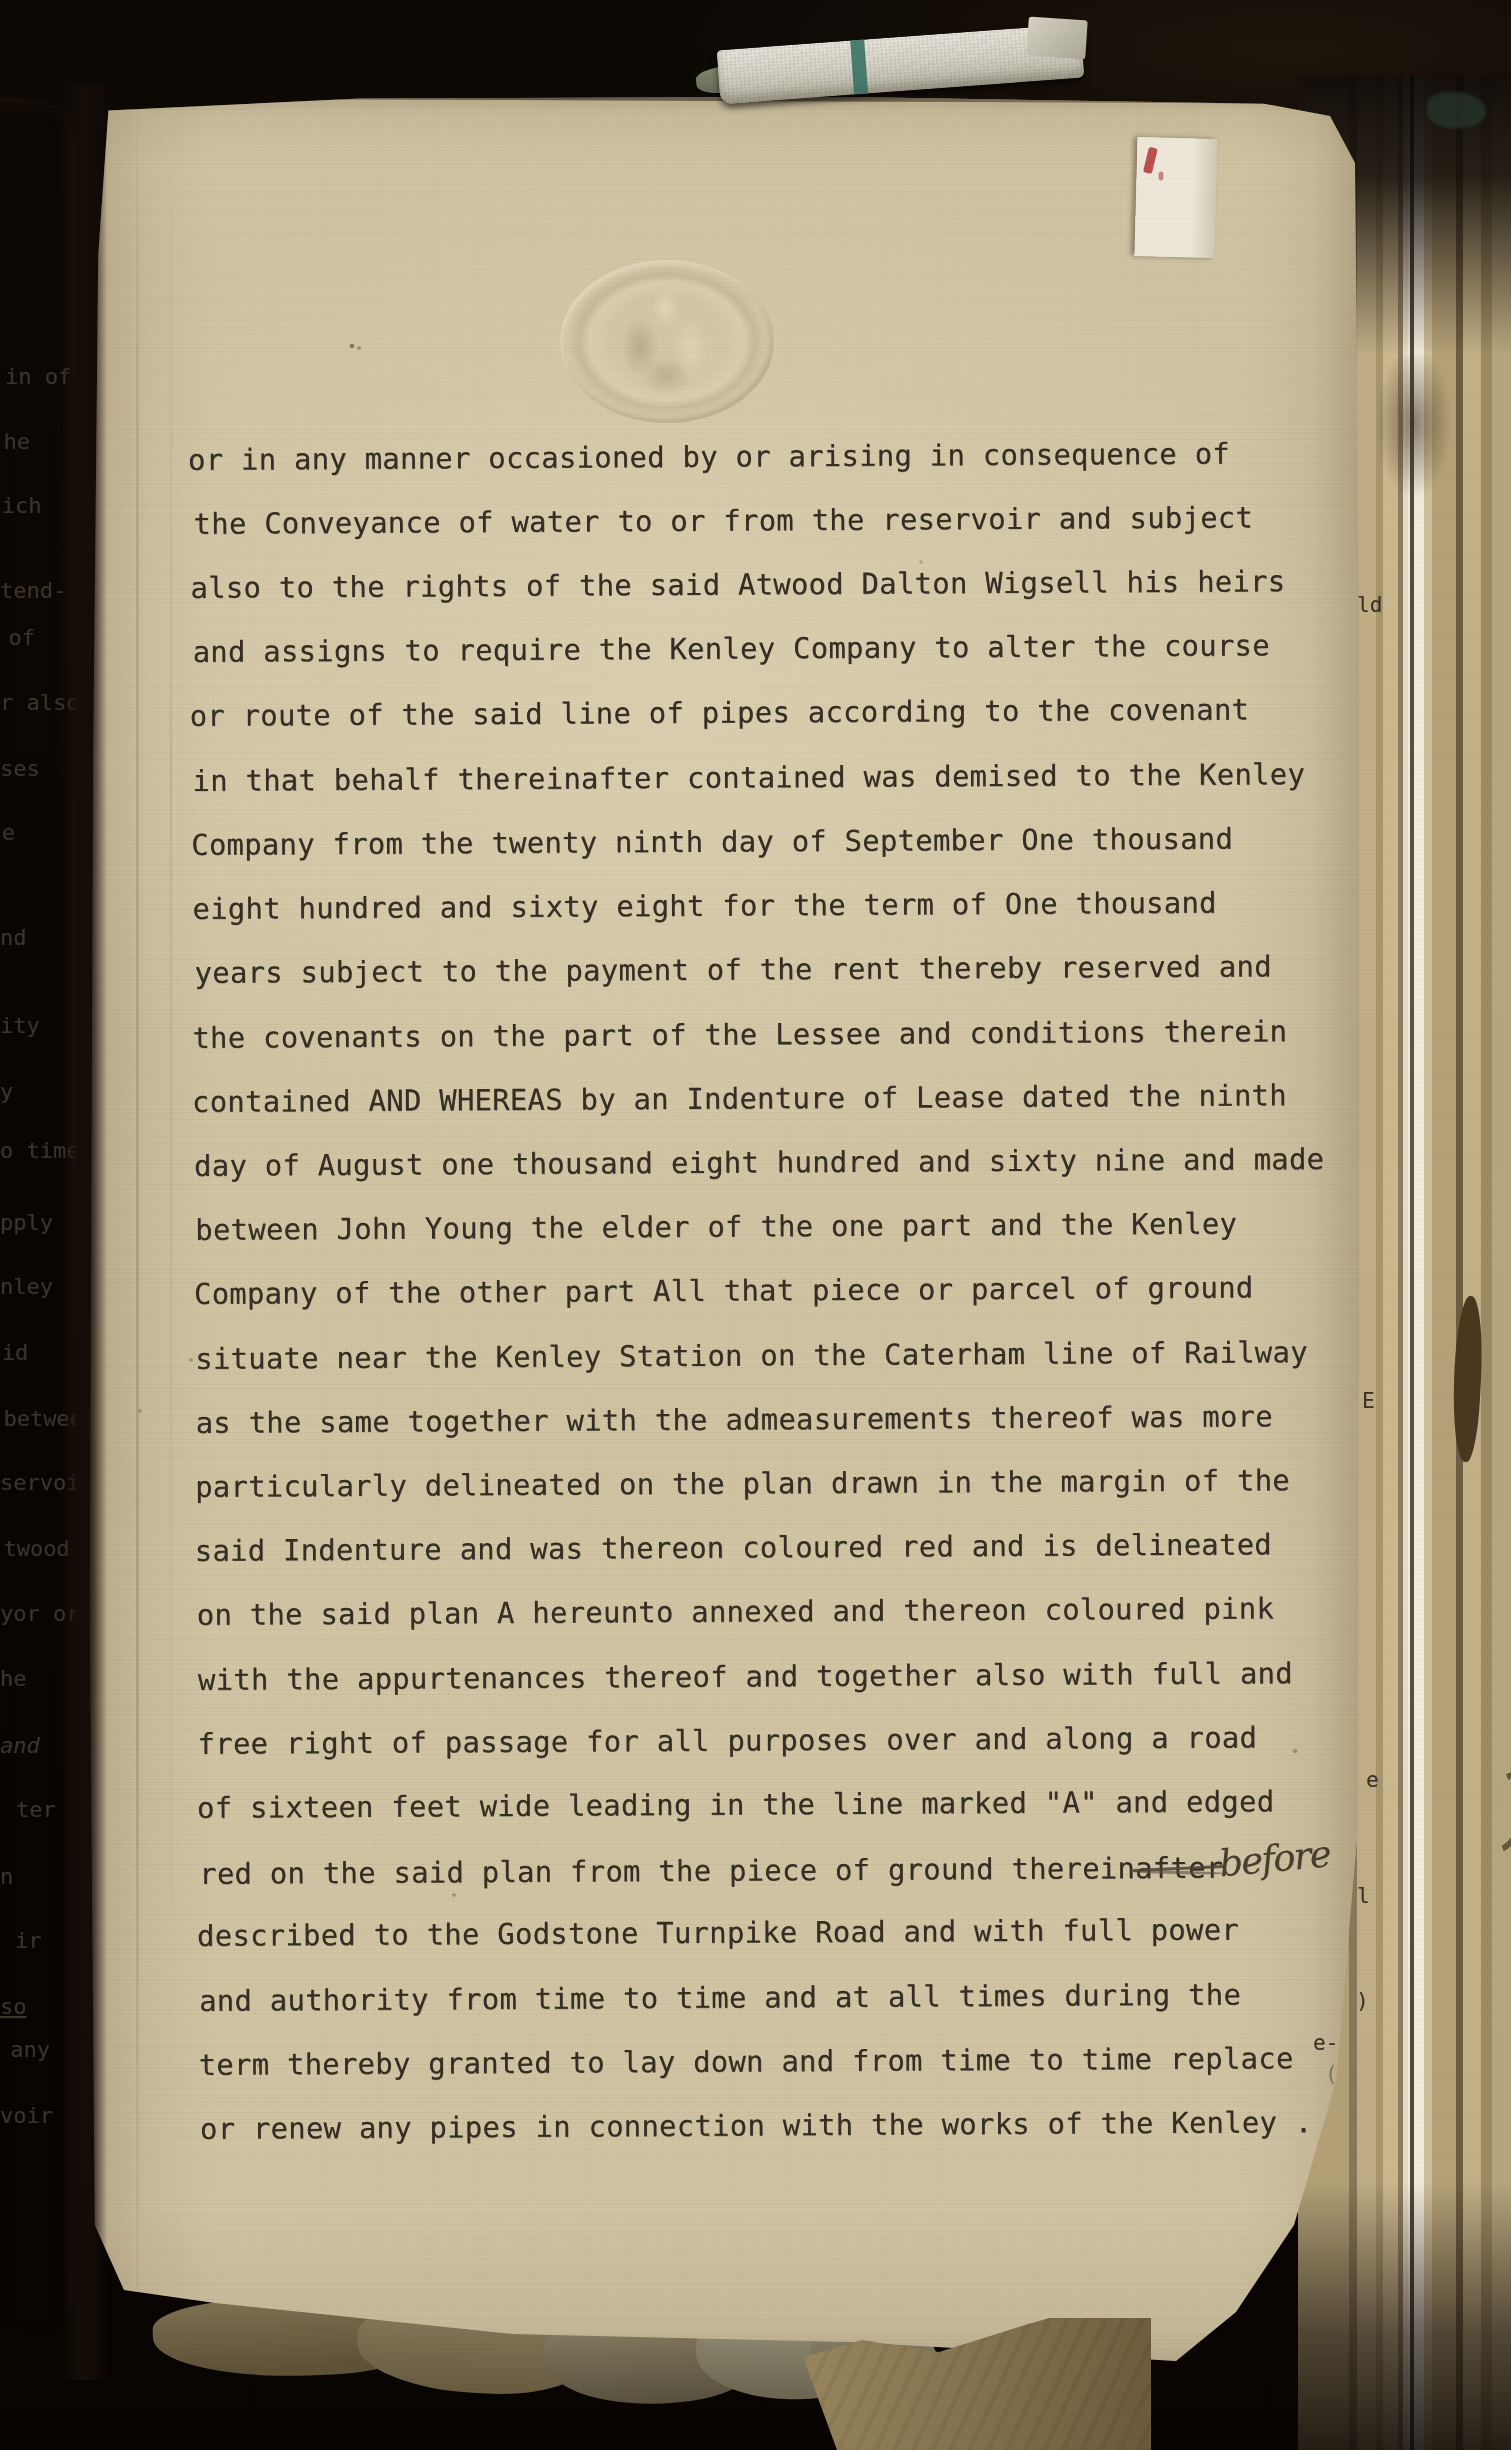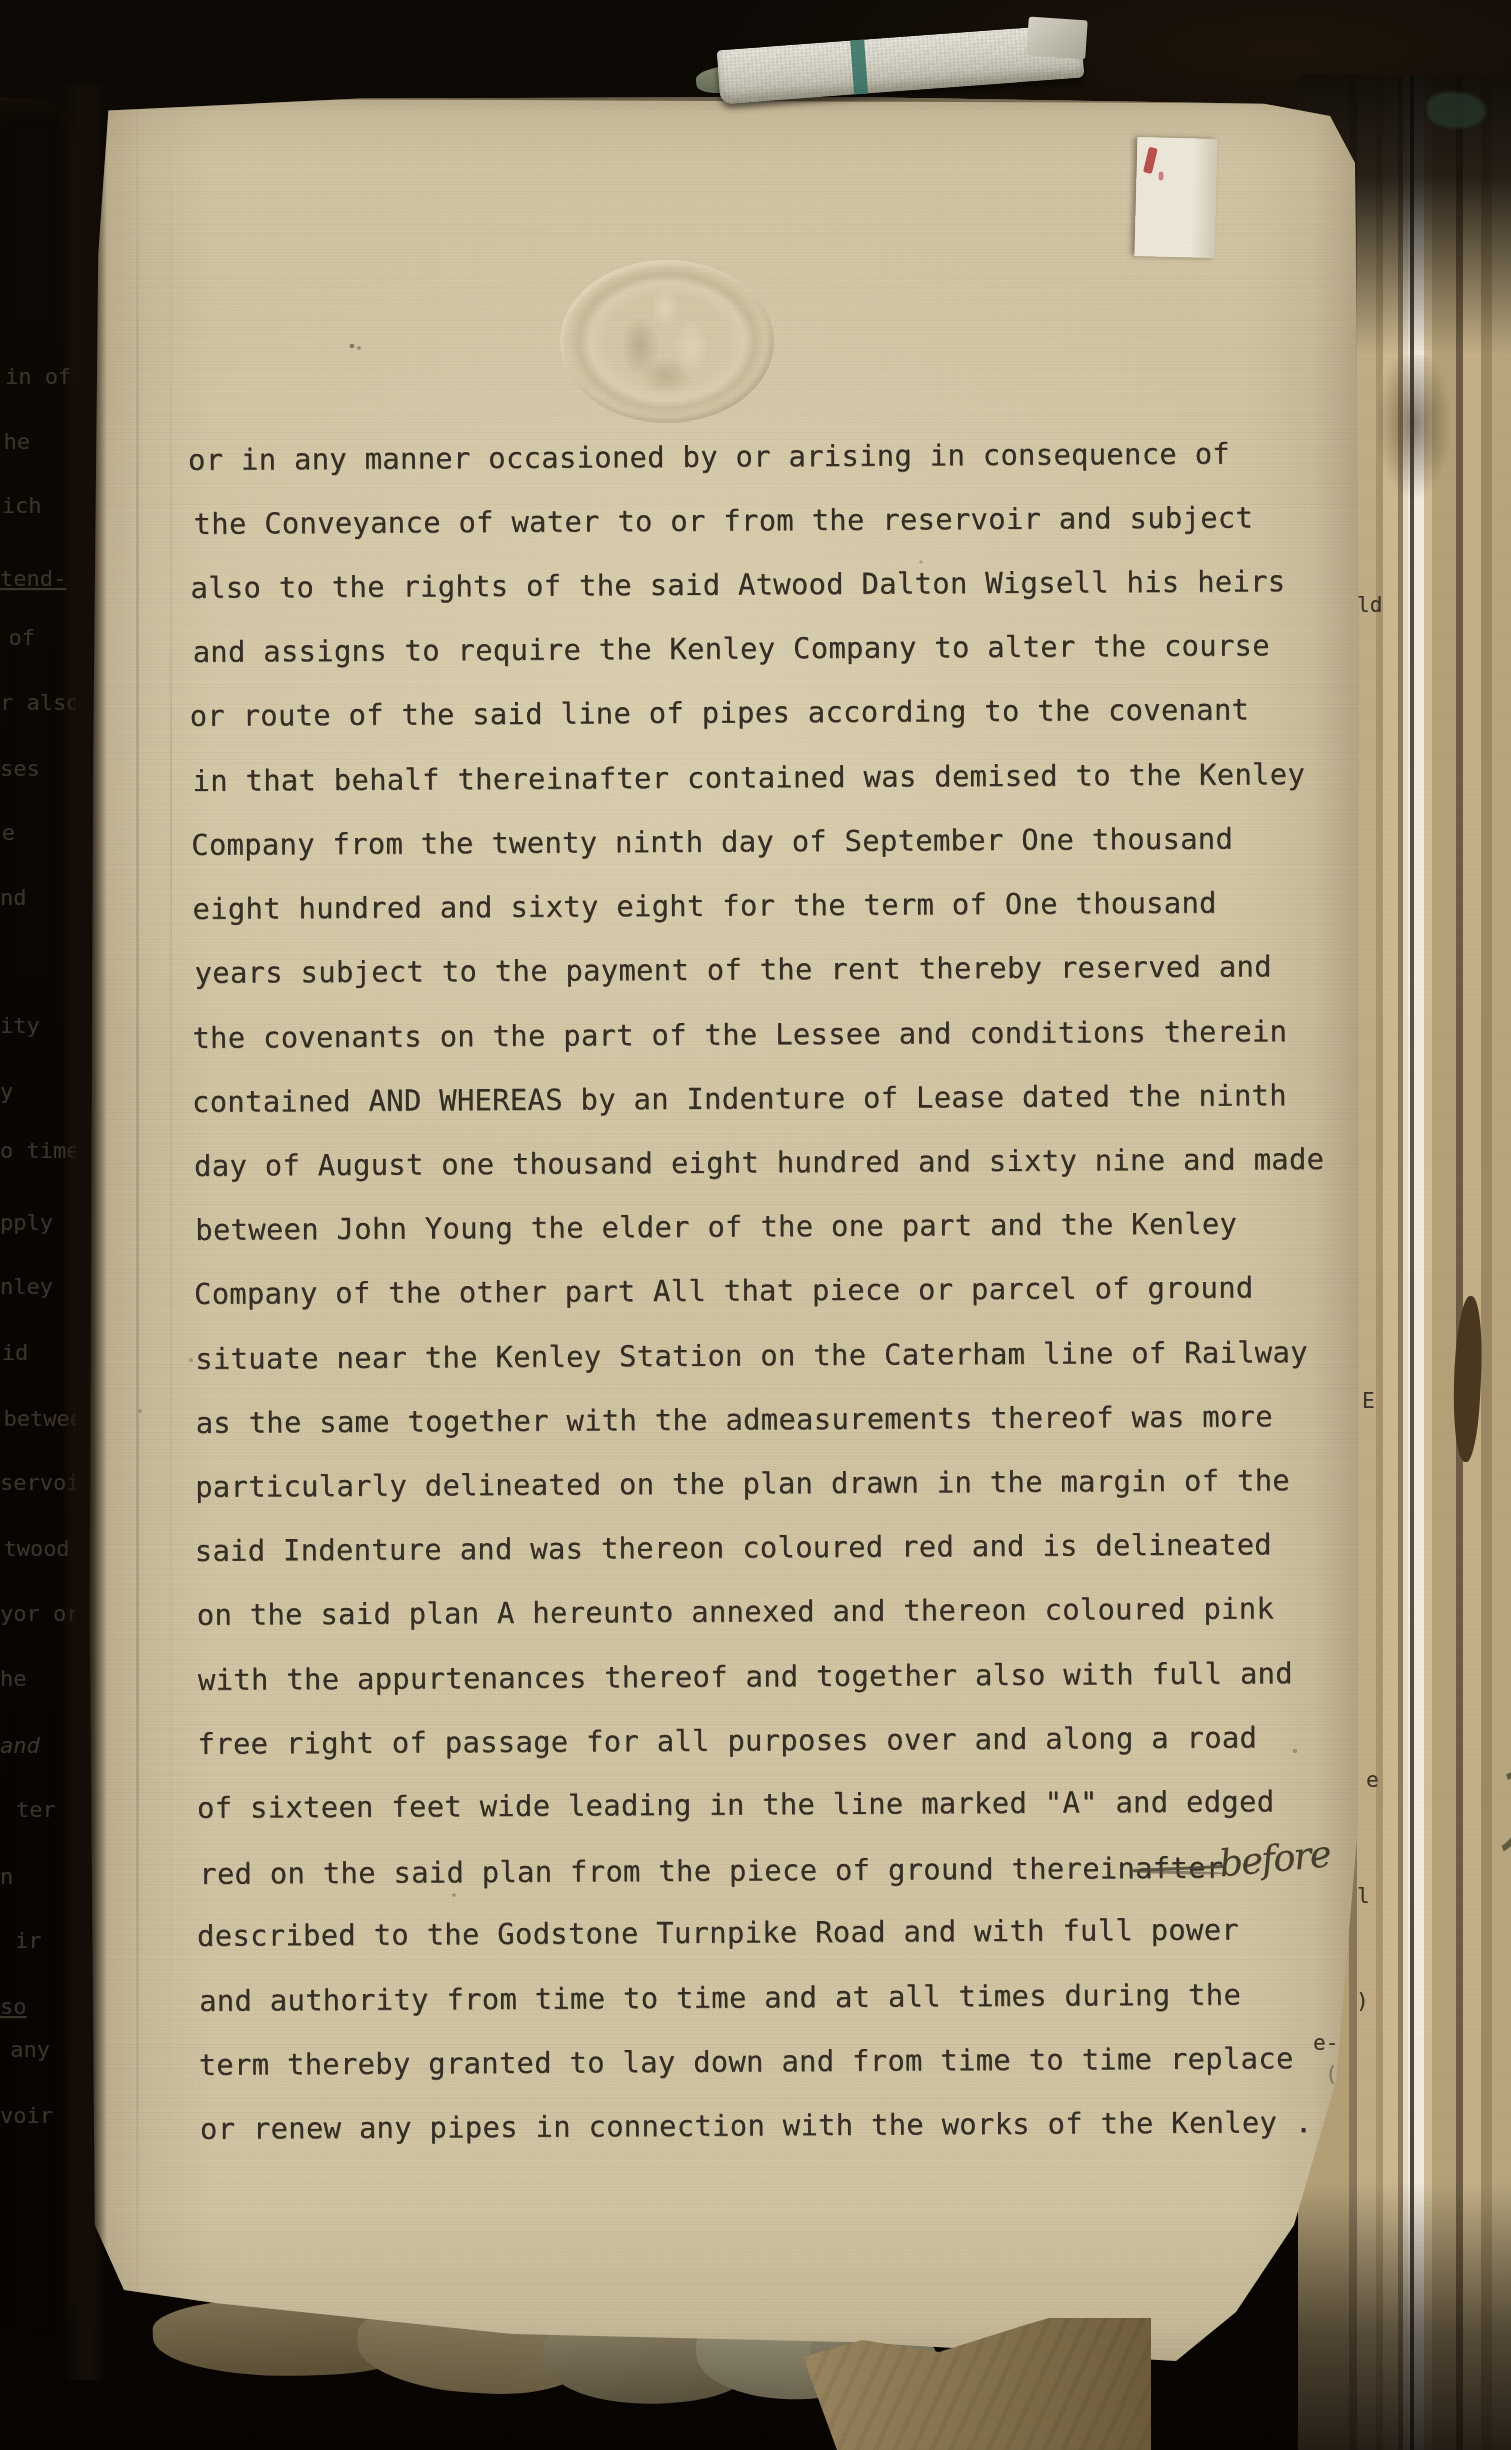--- a/index.html
+++ b/index.html
@@ -169,26 +169,26 @@
 </head>
 <body>
 
 <div class="photo">
   <div class="backdrop"></div>
 
   <div class="left-page" id="leftPage">
       <span class="frag" style="left: 5.1px; top: 272px;">in of</span>
       <span class="frag" style="left: 3.4px; top: 337px;">he</span>
       <span class="frag" style="left: 1.7px; top: 401px;">ich</span>
-      <span class="frag" style="left: 0px; top: 474px; text-decoration: underline;">tend-</span>
+      <span class="frag" style="left: 0px; top: 486px;">tend-</span>
       <span class="frag" style="left: 8.5px; top: 533px;">of</span>
       <span class="frag" style="left: 0px; top: 598px;">r also</span>
       <span class="frag" style="left: 0px; top: 664px;">ses</span>
       <span class="frag" style="left: 1.7px; top: 728px;">e</span>
-      <span class="frag" style="left: 0px; top: 793px;">nd</span>
+      <span class="frag" style="left: 0px; top: 833px;">nd</span>
       <span class="frag" style="left: 0px; top: 921px;">ity</span>
       <span class="frag" style="left: 0px; top: 987px;">y</span>
       <span class="frag" style="left: 0px; top: 1046px;">o time</span>
       <span class="frag" style="left: 0px; top: 1118px; text-align: center;">pply</span>
       <span class="frag" style="left: 0px; top: 1182px;">nley</span>
       <span class="frag" style="left: 1.7px; top: 1248px;">id</span>
       <span class="frag" style="left: 3.4px; top: 1314px;">between</span>
       <span class="frag" style="left: 0px; top: 1378px;">servoir</span>
       <span class="frag" style="left: 3.4px; top: 1444px;">twood</span>
       <span class="frag" style="left: 0px; top: 1509px;">yor or</span>

